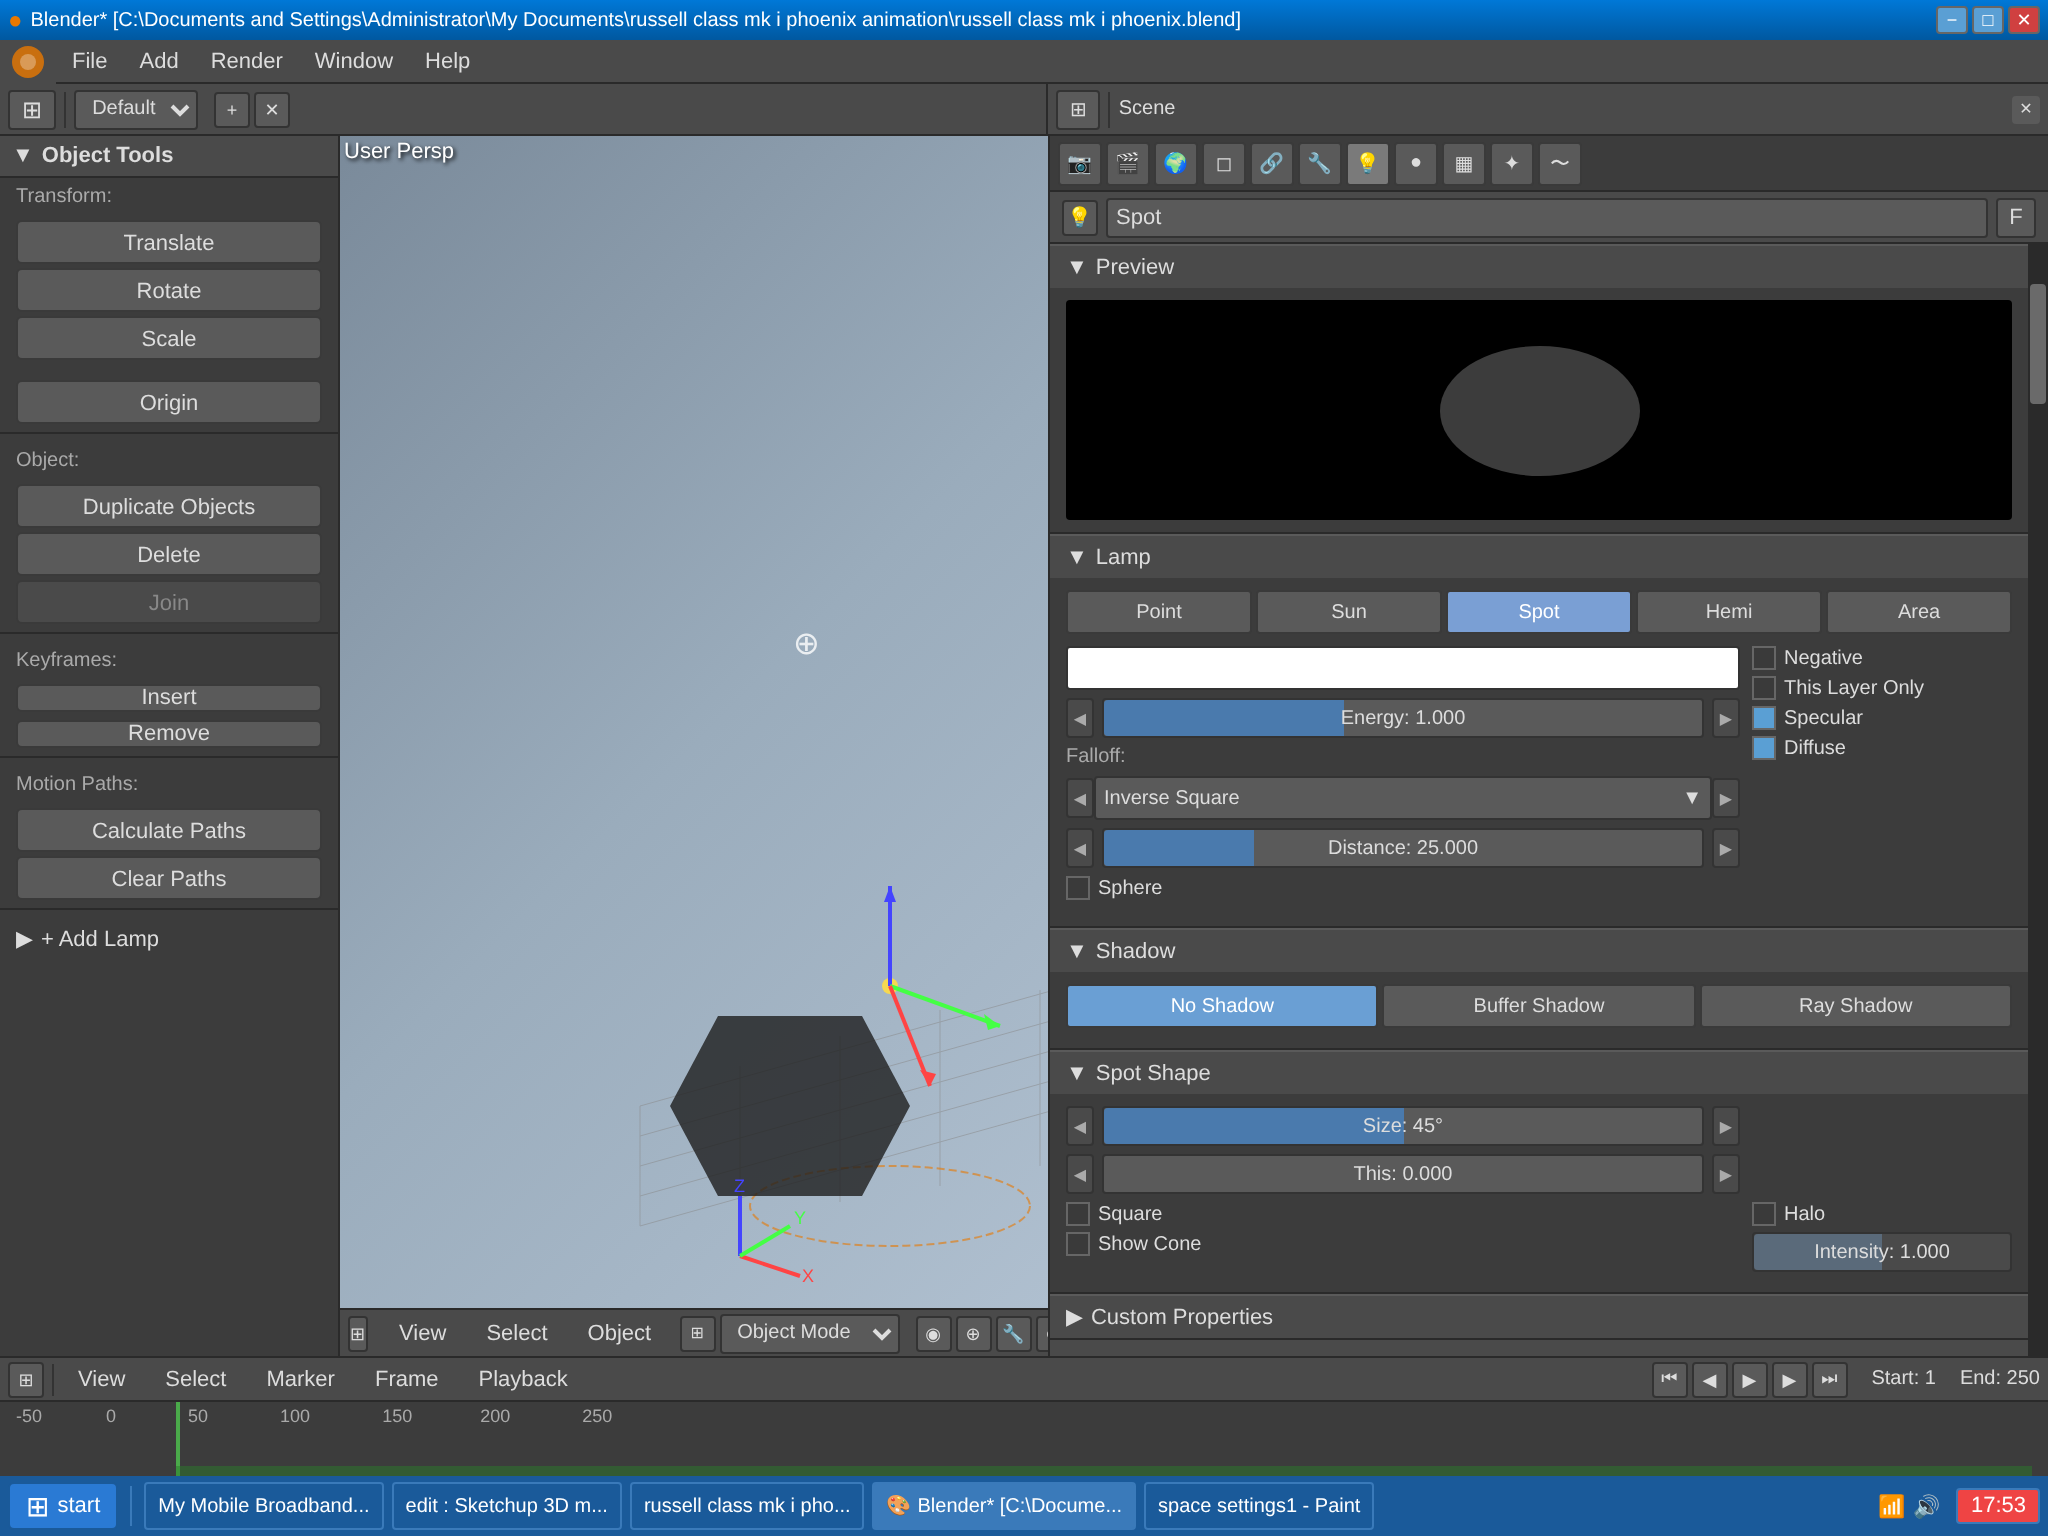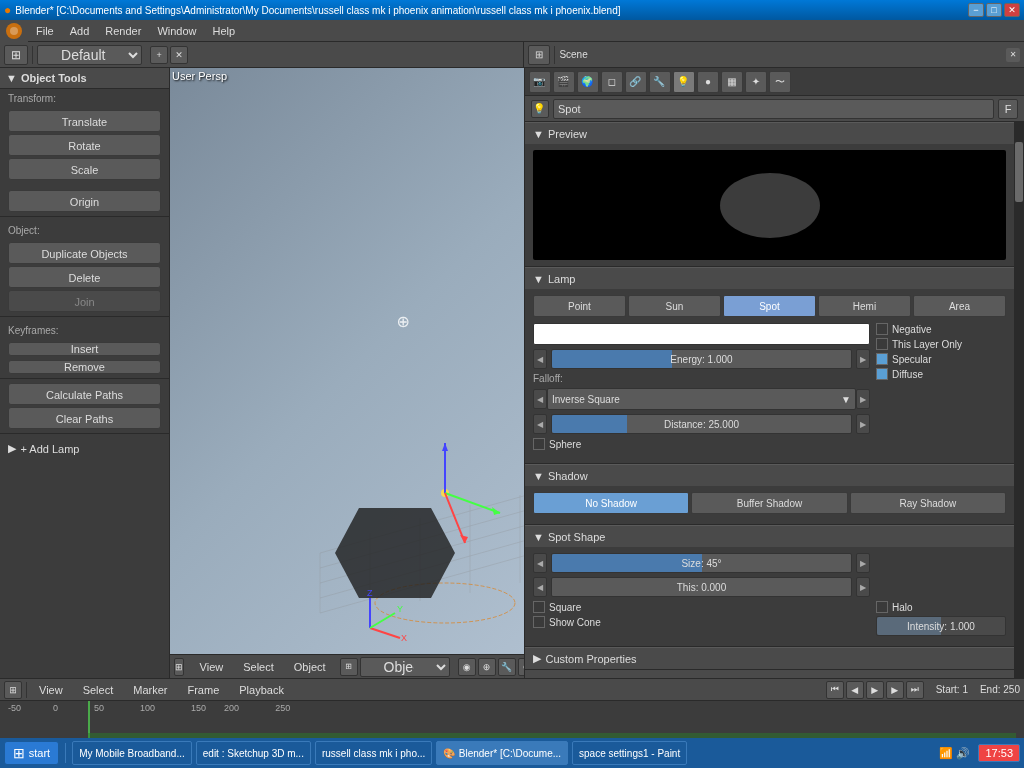--- a/index.html
+++ b/index.html
@@ -28,21 +28,21 @@
     .blender-logo {
       width: 28px; height: 22px; background: #4a4a4a; display: flex; align-items: center; justify-content: center;
       font-size: 10px; font-weight: bold; color: #e87800;
     }
     .menu-item {
       padding: 0 8px; height: 22px; display: flex; align-items: center;
       cursor: pointer; color: #ddd; font-size: 11px;
     }
     .toolbar-select {
       height: 20px; background: #5a5a5a; border: 1px solid #333; color: #ddd;
-      font-size: 14px; padding: 0 19px; border-radius: 2px;
+      font-size: 10px; padding: 0 4px; border-radius: 2px;
     }
 
     
     .left-panel {
       width: 170px; background: #3c3c3c; border-right: 1px solid #2a2a2a;
       overflow-y: auto;
     }
     .panel-header {
       background: #4a4a4a; padding: 4px 6px; font-size: 11px; font-weight: bold;
       display: flex; align-items: center; gap: 4px; cursor: pointer;
@@ -314,20 +314,21 @@
     <div class="tool-btn">Duplicate Objects</div>
     <div class="tool-btn">Delete</div>
     <div class="tool-btn" style="background:#4a4a4a; color:#888;">Join</div>
     <div class="section-divider"></div>
     <div class="section-label">Keyframes:</div>
     <div style="display:flex; gap:4px; margin:2px 8px;flex-direction:column;">
       <div style="flex:1; height:22px; background:#5a5a5a; border:1px solid #3a3a3a; border-radius:3px; display:flex; align-items:center; justify-content:center; cursor:pointer; font-size:11px; color:#ddd;">Insert</div>
       <div style="flex:1; height:22px; background:#5a5a5a; border:1px solid #3a3a3a; border-radius:3px; display:flex; align-items:center; justify-content:center; cursor:pointer; font-size:11px; color:#ddd;">Remove</div>
     </div>
     <div class="section-divider"></div>
+    <div class="section-label">Motion Paths:</div>
     <div class="tool-btn">Calculate Paths</div>
     <div class="tool-btn">Clear Paths</div>
     <div class="section-divider"></div>
     <div style="padding: 4px 8px; display:flex; align-items:center; gap:4px; cursor:pointer;">
       <span>▶</span>
       <span>+ Add Lamp</span>
     </div>
   </div>
 
   <div class="viewport" style="flex:1; position:relative;">
@@ -618,21 +619,21 @@
     <span style="margin-left:8px;font-size:10px;">Start: 1</span>
     <span style="margin-left:8px;font-size:10px;">End: 250</span>
   </div>
   <div class="timeline-content">
 
     <div style="display:flex; align-items:flex-start; padding:2px 8px; gap:0;">
       <span style="font-size:9px;color:#aaa;margin-right:32px;">-50</span>
       <span style="font-size:9px;color:#aaa;margin-right:36px;">0</span>
       <span style="font-size:9px;color:#aaa;margin-right:36px;">50</span>
       <span style="font-size:9px;color:#aaa;margin-right:36px;">100</span>
-      <span style="font-size:9px;color:#aaa;margin-right:18px;">150</span>
+      <span style="font-size:9px;color:#aaa;margin-right:34px;">150</span>
       <span style="font-size:9px;color:#aaa;margin-right:36px;">200</span>
       <span style="font-size:9px;color:#aaa;">250</span>
     </div>
 
     <div style="position:absolute; top:0; left:88px; width:2px; height:100%; background:#4aaa4a; pointer-events:none;"></div>
 
     <div style="position:absolute; bottom:0; left:88px; right:8px; height:6px; background:#2a7a2a; opacity:0.5;"></div>
   </div>
 </div>
 

